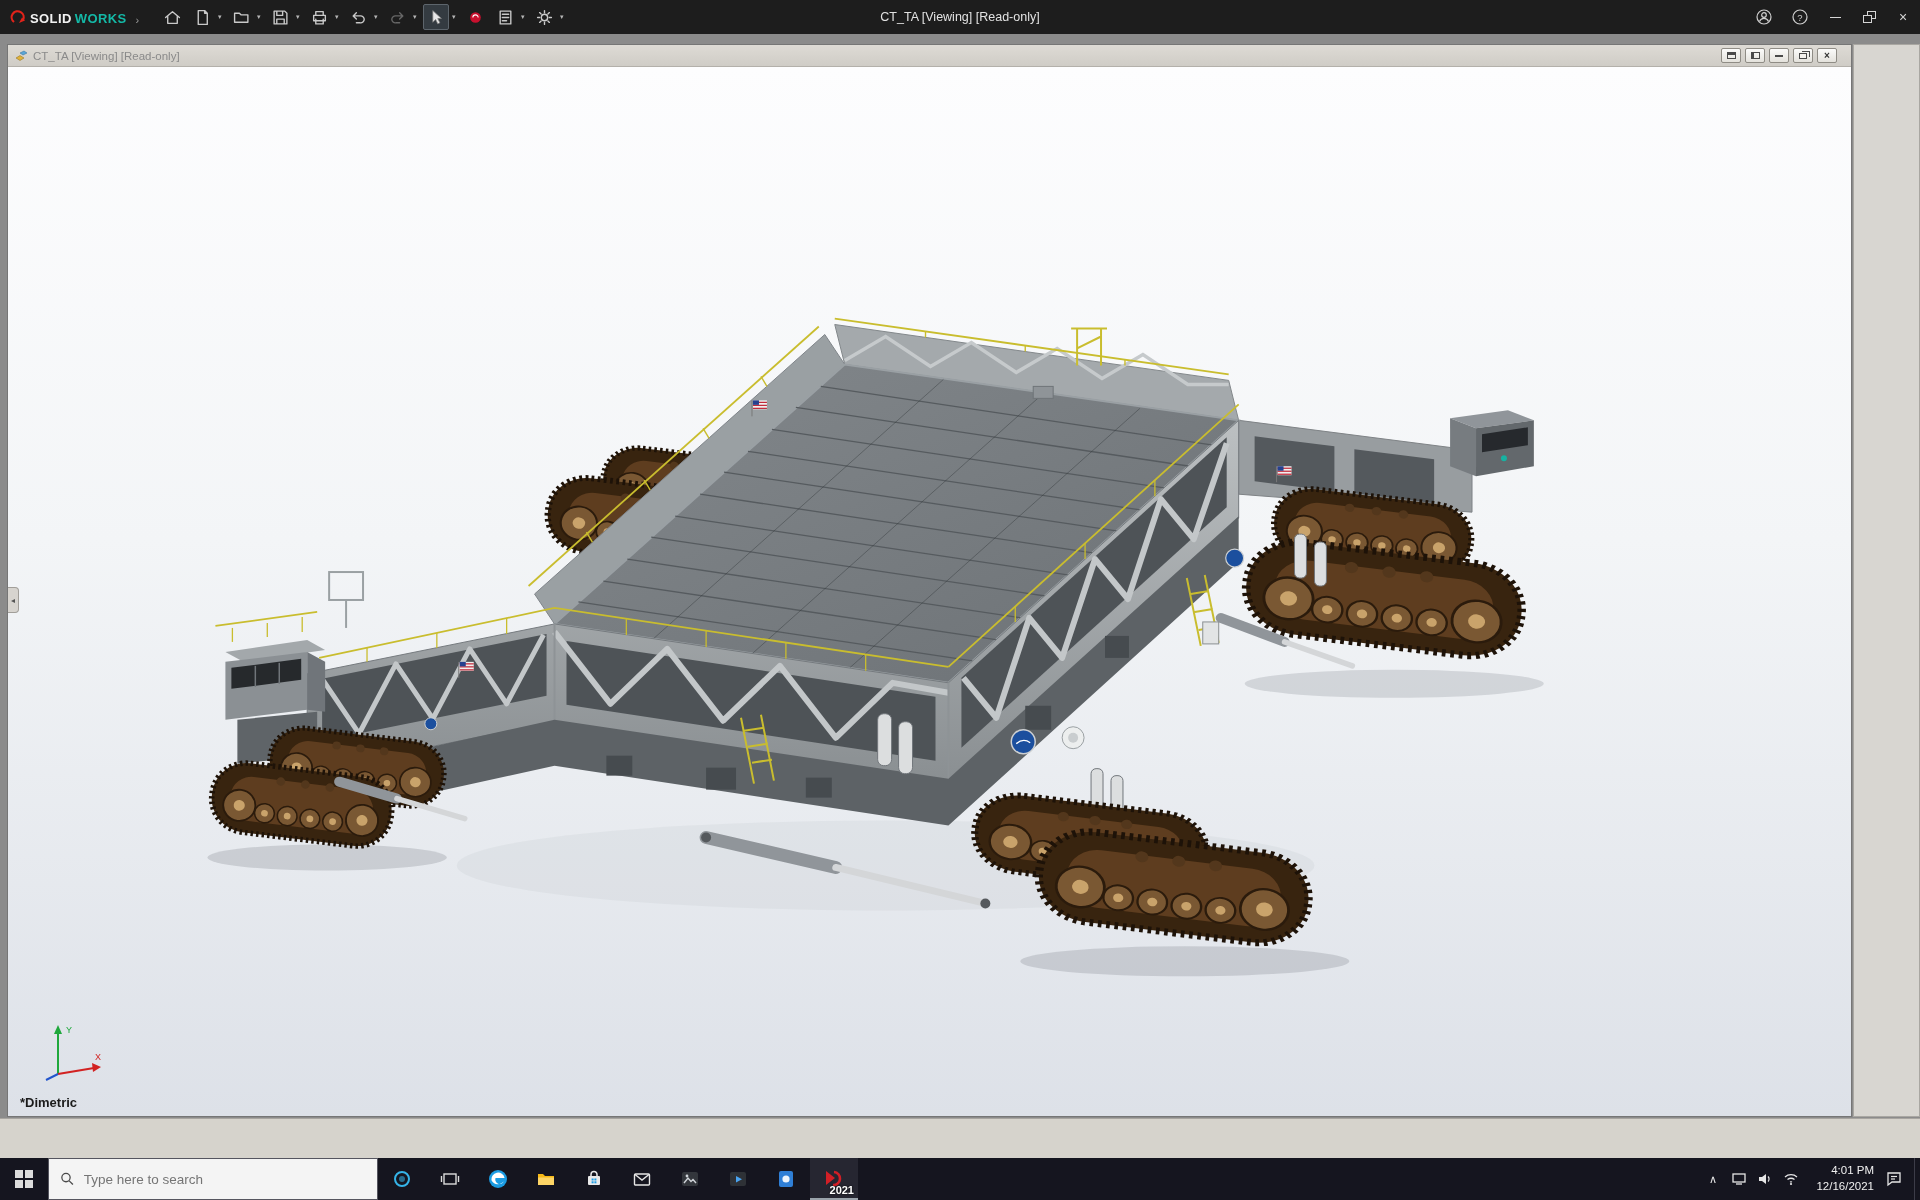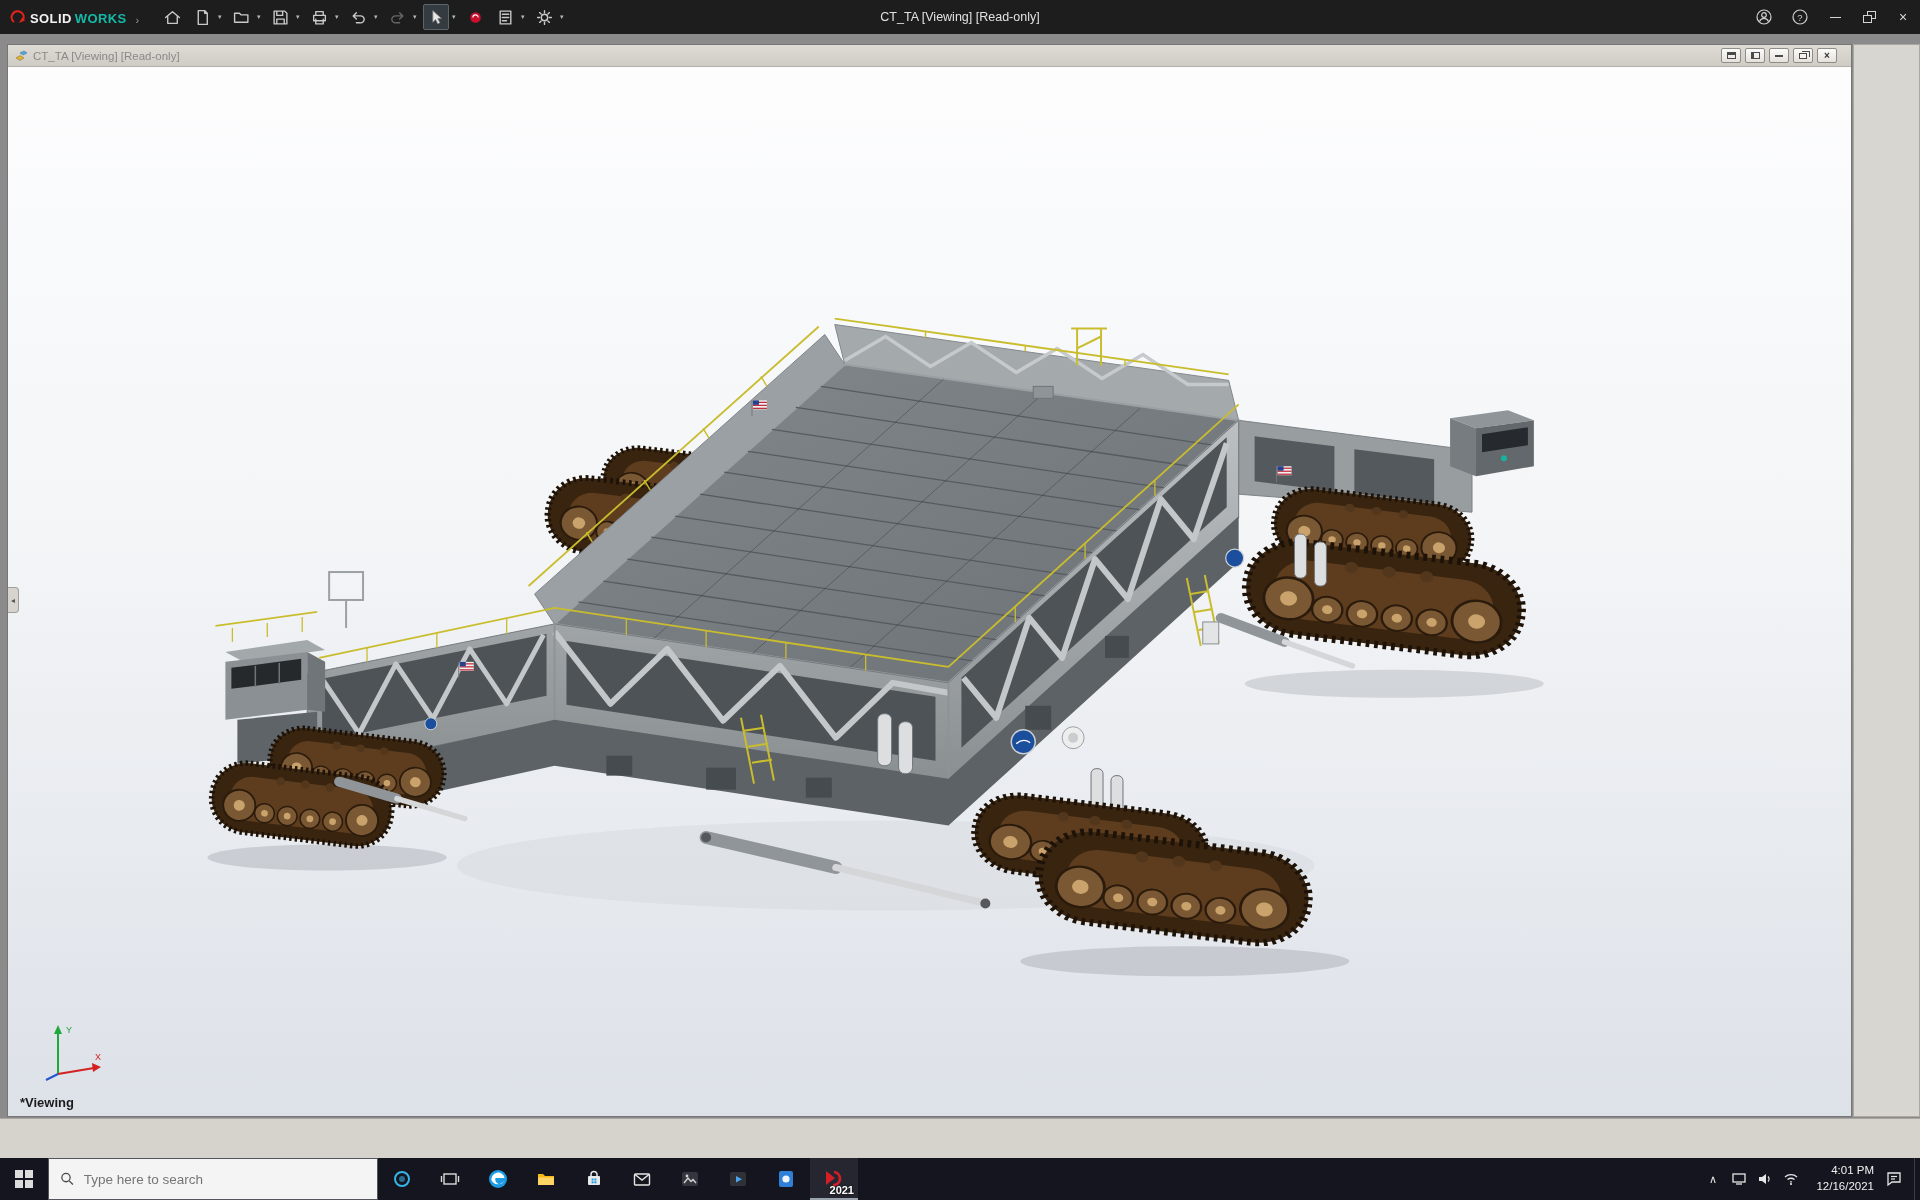--- a/index.html
+++ b/index.html
@@ -462,21 +462,21 @@
       <svg class="triad" viewBox="0 0 72 66">
         <line x1="22" y1="56" x2="22" y2="14" stroke="#1fa83c" stroke-width="2"></line>
         <polygon points="22,7 18,16 26,16" fill="#1fa83c"></polygon>
         <line x1="22" y1="56" x2="58" y2="50" stroke="#d22222" stroke-width="2"></line>
         <polygon points="65,49 56,45 57,54" fill="#d22222"></polygon>
         <line x1="22" y1="56" x2="10" y2="62" stroke="#2255cc" stroke-width="2"></line>
         <text x="30" y="15" font-size="9" fill="#1fa83c">Y</text>
         <text x="59" y="42" font-size="9" fill="#d22222">X</text>
       </svg>
 
-      <div class="view-label">*Viewing</div>
+      <div class="view-label">*Dimetric</div>
       <div class="pane-tab">◂</div>
     </div>
   </div>
 
   <div class="taskpane"></div>
 
   <div class="statusbar"></div>
 
   <footer class="taskbar">
     <div class="start-btn">

